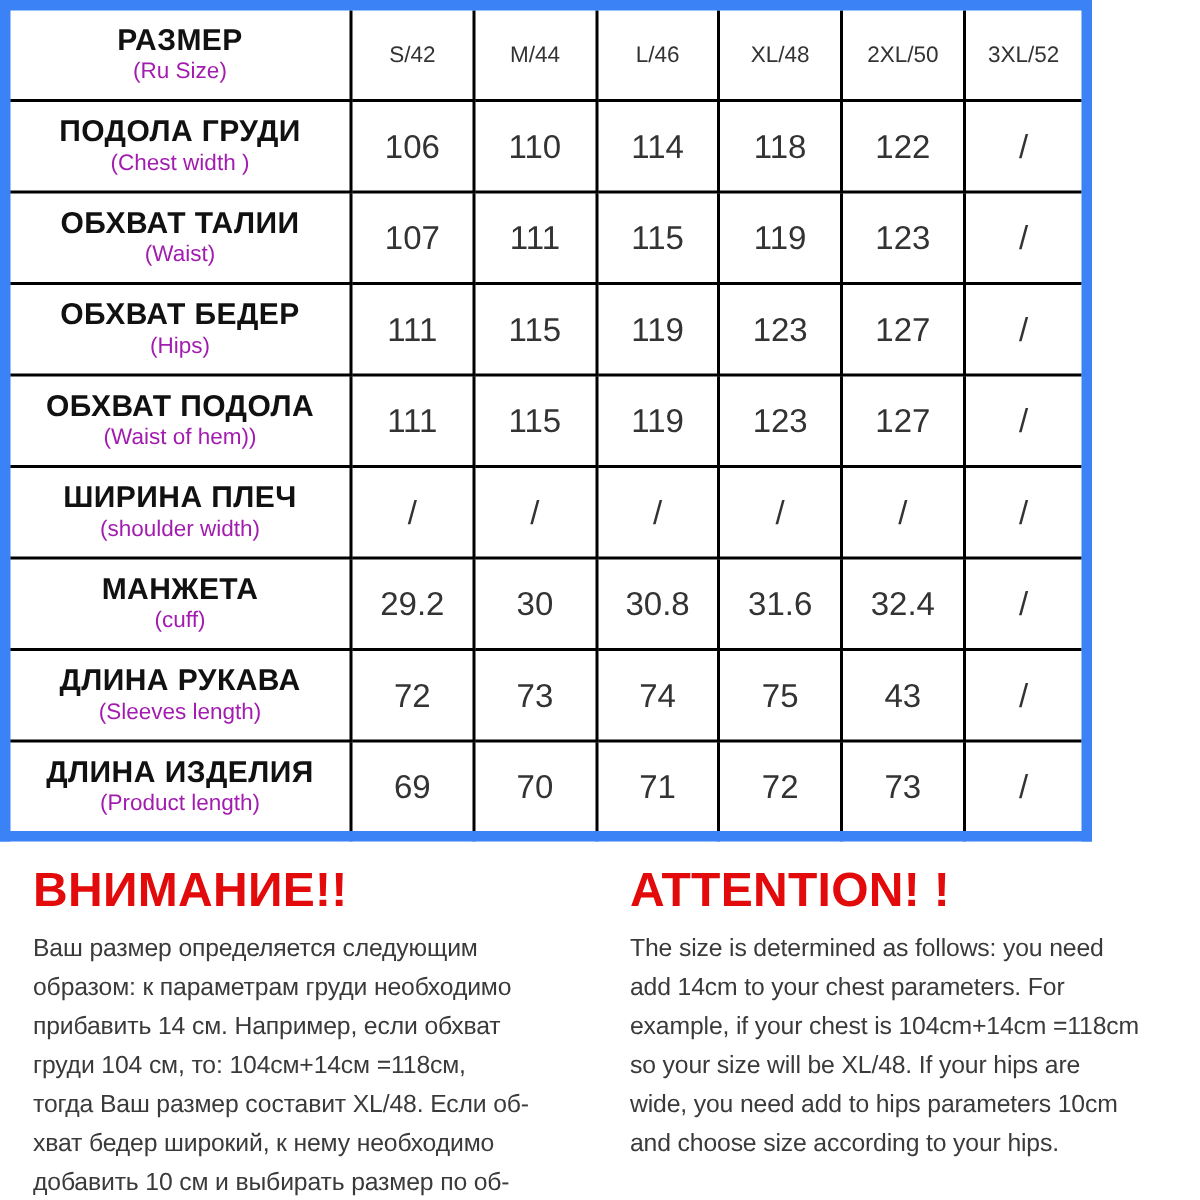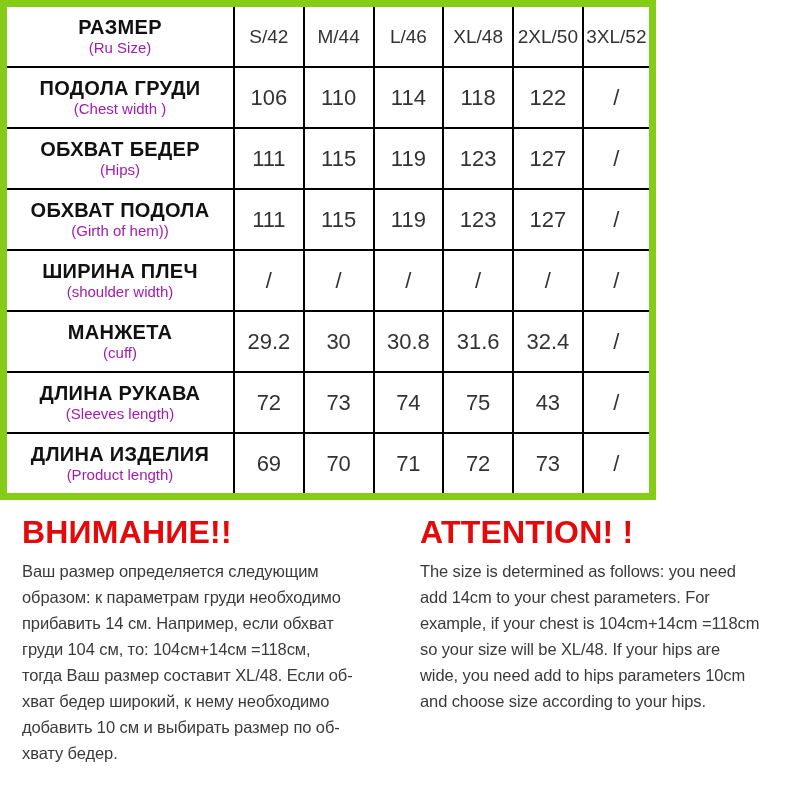--- a/index.html
+++ b/index.html
@@ -5,24 +5,24 @@
   html, body {
     margin: 0;
     padding: 0;
     width: 800px;
     height: 800px;
     background: #ffffff;
     font-family: "Liberation Sans", sans-serif;
     overflow: hidden;
   }
   .size-table {
-    width: 656px;
+    width: 728px;
     border-collapse: collapse;
     table-layout: fixed;
-    border: 7px solid #84cc16;
+    border: 7px solid #3b82f6;
   }
   .size-table td {
     border: 2px solid #000000;
     text-align: center;
     vertical-align: middle;
     padding: 0;
     height: 59px;
     background: #ffffff;
   }
   td.label-cell { width: 226px; }
@@ -33,21 +33,21 @@
     letter-spacing: 0.3px;
     line-height: 23px;
   }
   .label-en {
     font-size: 15px;
     color: #a21caf;
     line-height: 18px;
     font-weight: normal;
   }
   .size-head {
-    font-size: 19px;
+    font-size: 15px;
     color: #333333;
   }
   .val {
     font-size: 22px;
     color: #333333;
   }
   .notes {
     display: flex;
     padding: 14px 16px 0 22px;
     gap: 26px;
@@ -94,38 +94,50 @@
       <div class="label-en">(Chest width )</div>
     </td>
     <td class="val">106</td>
     <td class="val">110</td>
     <td class="val">114</td>
     <td class="val">118</td>
     <td class="val">122</td>
     <td class="val">/</td>
   </tr>
 
+  <tr>
+    <td class="label-cell">
+      <div class="label-ru">ОБХВАТ ТАЛИИ</div>
+      <div class="label-en">(Waist)</div>
+    </td>
+    <td class="val">107</td>
+    <td class="val">111</td>
+    <td class="val">115</td>
+    <td class="val">119</td>
+    <td class="val">123</td>
+    <td class="val">/</td>
+  </tr>
 
   <tr>
     <td class="label-cell">
       <div class="label-ru">ОБХВАТ БЕДЕР</div>
       <div class="label-en">(Hips)</div>
     </td>
     <td class="val">111</td>
     <td class="val">115</td>
     <td class="val">119</td>
     <td class="val">123</td>
     <td class="val">127</td>
     <td class="val">/</td>
   </tr>
 
   <tr>
     <td class="label-cell">
       <div class="label-ru">ОБХВАТ ПОДОЛА</div>
-      <div class="label-en">(Girth of hem))</div>
+      <div class="label-en">(Waist of hem))</div>
     </td>
     <td class="val">111</td>
     <td class="val">115</td>
     <td class="val">119</td>
     <td class="val">123</td>
     <td class="val">127</td>
     <td class="val">/</td>
   </tr>
 
   <tr>

